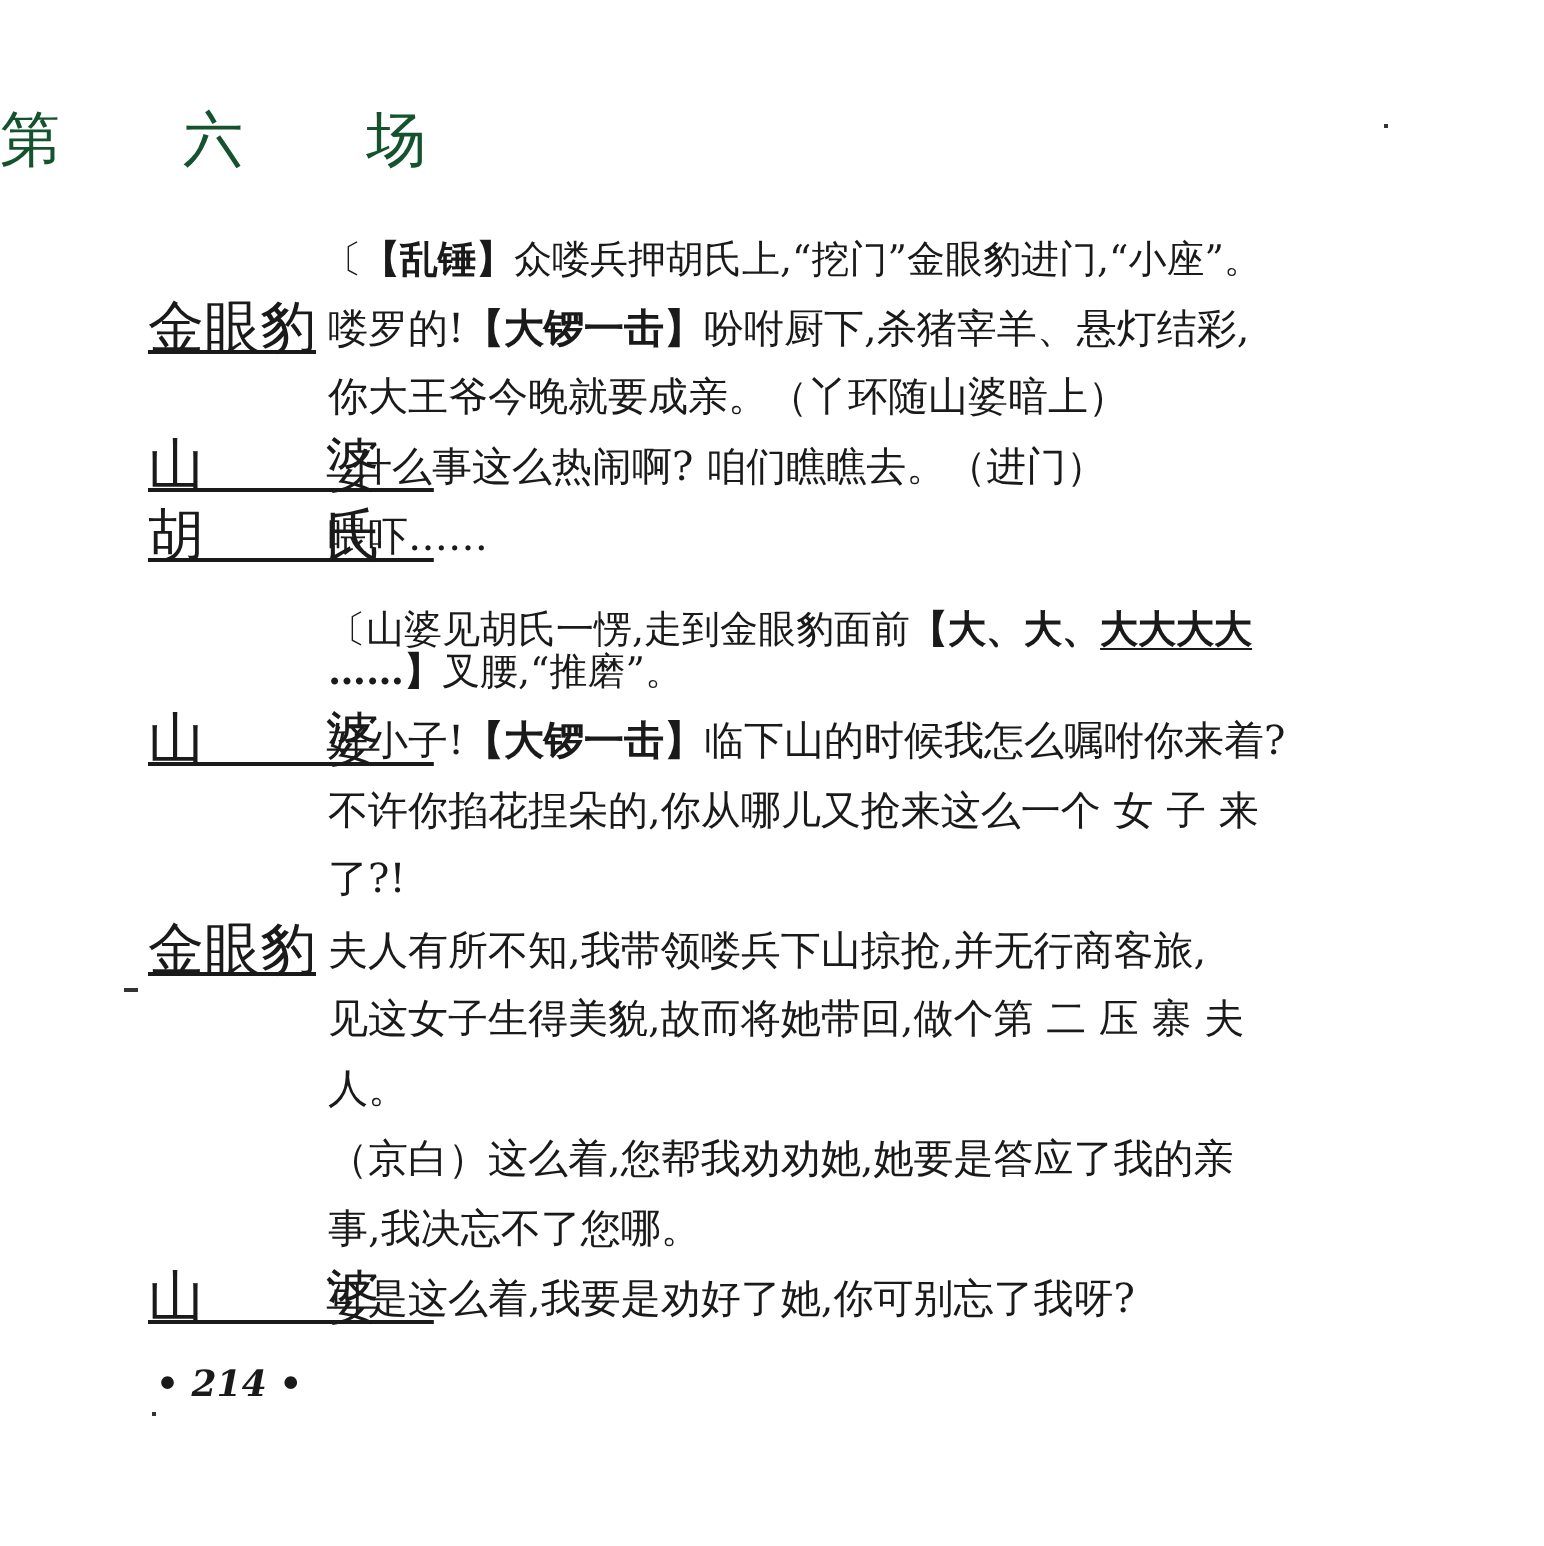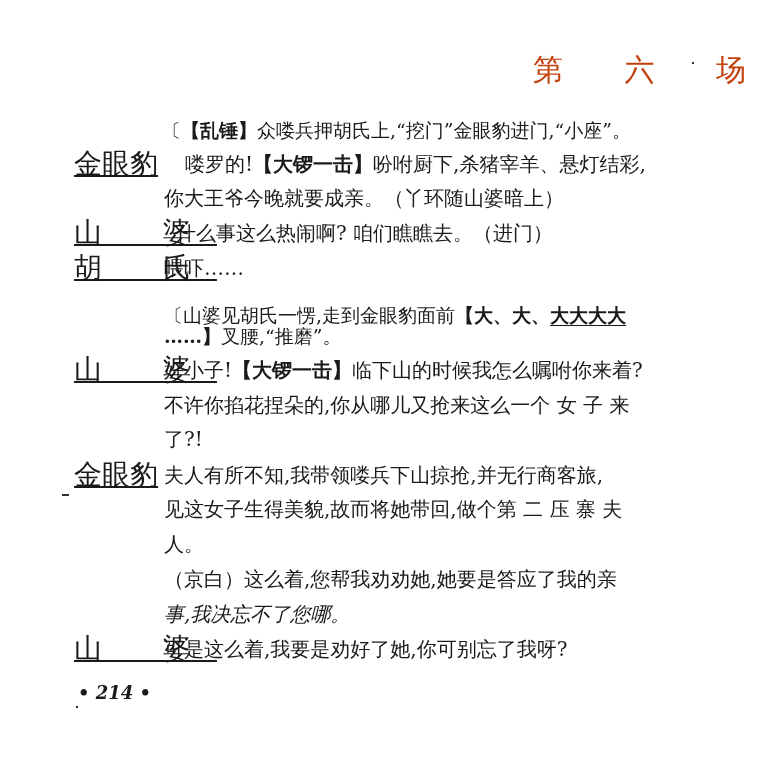--- a/index.html
+++ b/index.html
@@ -1,22 +1,22 @@
 <!DOCTYPE html>
 <html><head>
 <meta charset="utf-8">
 <style>
   html, body { margin:0; padding:0; }
   body {
     width:772px; height:773px; background:#ffffff; position:relative; overflow:hidden;
     font-family:"DejaVu Serif","Liberation Serif",serif; color:#1a1a1a;
   }
   .title {
-    position:absolute; left:0; width:772px; top:50px; text-align:right;
-    font-size:30px; letter-spacing:26px; font-weight:normal; color:#c2410c;
+    position:absolute; left:0; width:772px; top:50px; text-align:left;
+    font-size:30px; letter-spacing:26px; font-weight:normal; color:#14532d;
   }
   .line { position:absolute; font-size:20px; line-height:26px; white-space:nowrap; }
   .speaker { position:absolute; left:74px; font-size:28px; line-height:26px; white-space:nowrap;text-decoration:underline; }
   .sp-wide { letter-spacing:26px; }
   .body { left:164px; }
   .stage { font-size:19px; }
   .bold { font-weight:bold; }
   .ul { text-decoration:underline; text-underline-offset:3px; }
   .pagenum {
     position:absolute; left:78px; top:682px; font-size:18px; font-style:italic; font-weight:bold;
@@ -28,21 +28,21 @@
 <body>
 
 <div>
   <div class="title">第 六 场</div>
 
   <div class="line body stage" style="top:117px;left:162px;">
     <span>〔</span><span class="bold">【乱锤】</span><span>众喽兵押胡氏上,“挖门”金眼豹进门,“小座”。</span>
   </div>
 
   <div class="speaker" style="top:151px;">金眼豹</div>
-  <div class="line body" style="top:151px;margin-left:21px;">
+  <div class="line body" style="top:151px;">
     <span>喽罗的!</span><span class="bold">【大锣一击】</span><span>吩咐厨下,杀猪宰羊、悬灯结彩,</span>
   </div>
 
   <div class="line body" style="top:185px;">
     <span>你大王爷今晚就要成亲。（丫环随山婆暗上）</span>
   </div>
 
   <div class="speaker sp-wide" style="top:220px;">山 婆</div>
   <div class="line body" style="top:220px;margin-left:12px;">
     <span>什么事这么热闹啊? 咱们瞧瞧去。（进门）</span>
@@ -84,21 +84,21 @@
   </div>
 
   <div class="line body" style="top:531px;">
     <span>人。</span>
   </div>
 
   <div class="line body" style="top:566px;">
     <span>（京白）这么着,您帮我劝劝她,她要是答应了我的亲</span>
   </div>
 
-  <div class="line body" style="top:601px;font-style:italic;">
+  <div class="line body" style="top:601px;">
     <span>事,我决忘不了您哪。</span>
   </div>
 
   <div class="speaker sp-wide" style="top:636px;">山 婆</div>
   <div class="line body" style="top:636px;">
     <span>可是这么着,我要是劝好了她,你可别忘了我呀?</span>
   </div>
 
   <div class="pagenum">• 214 •</div>
 

